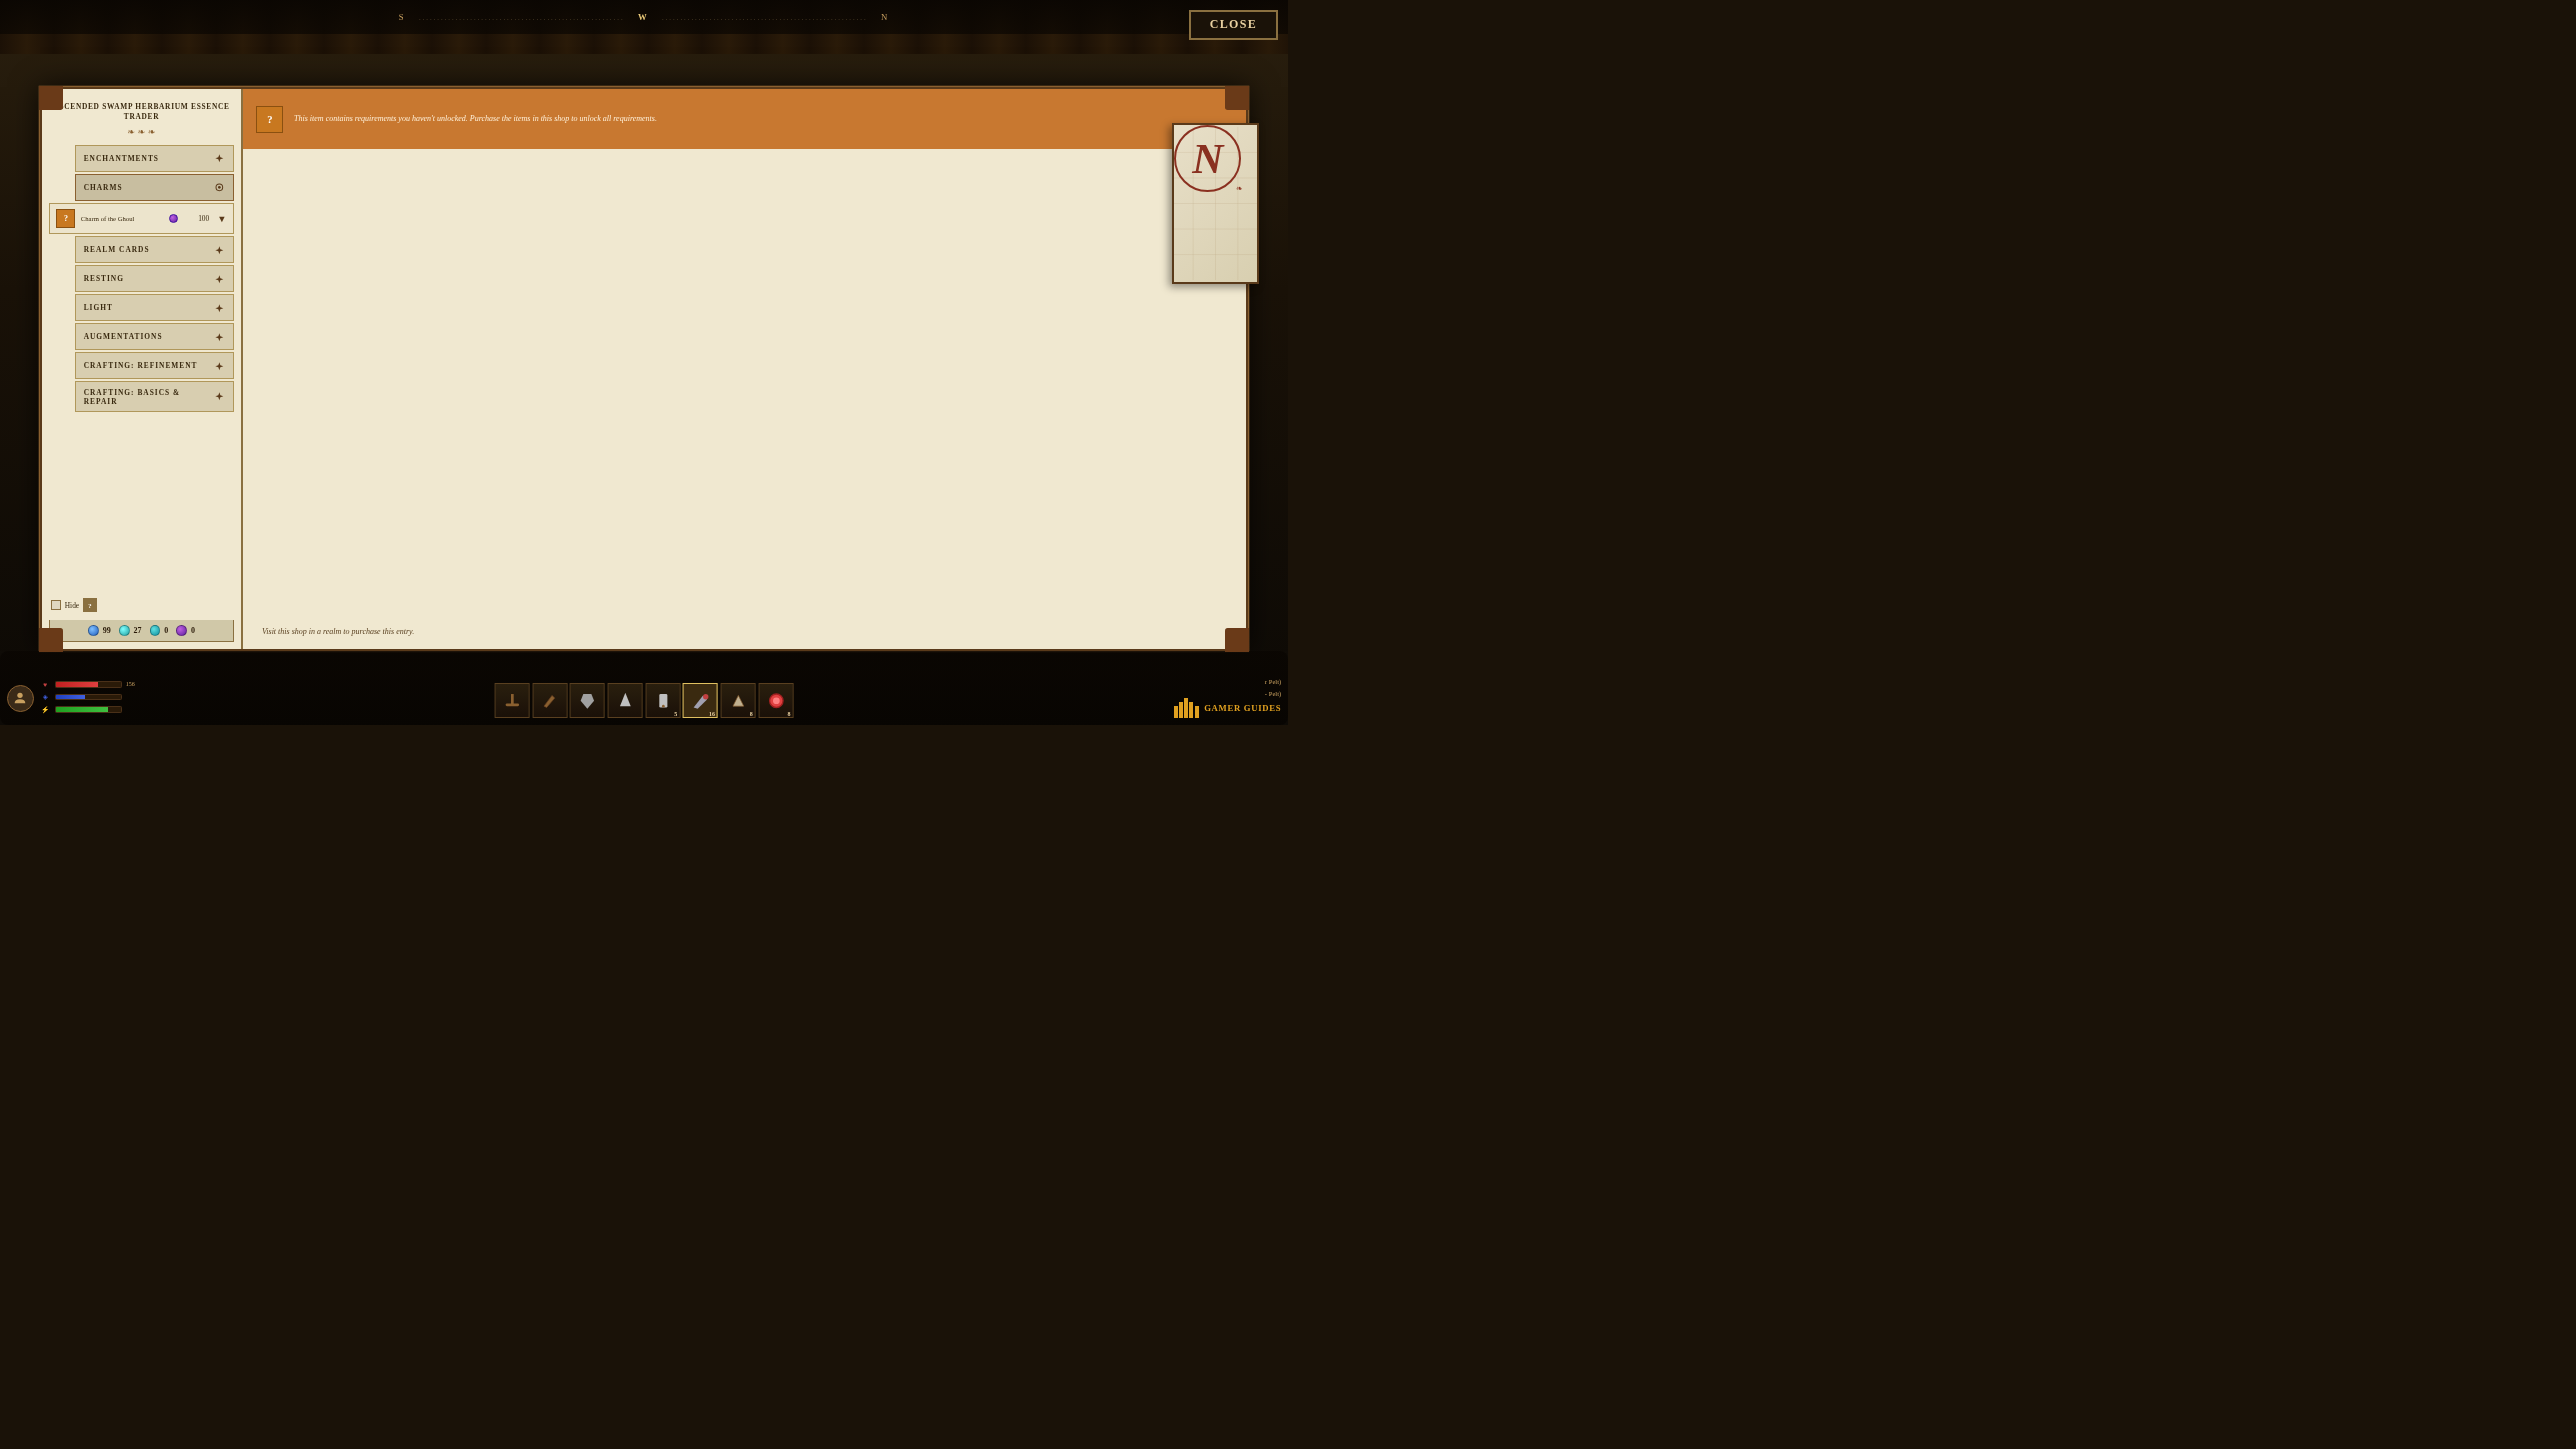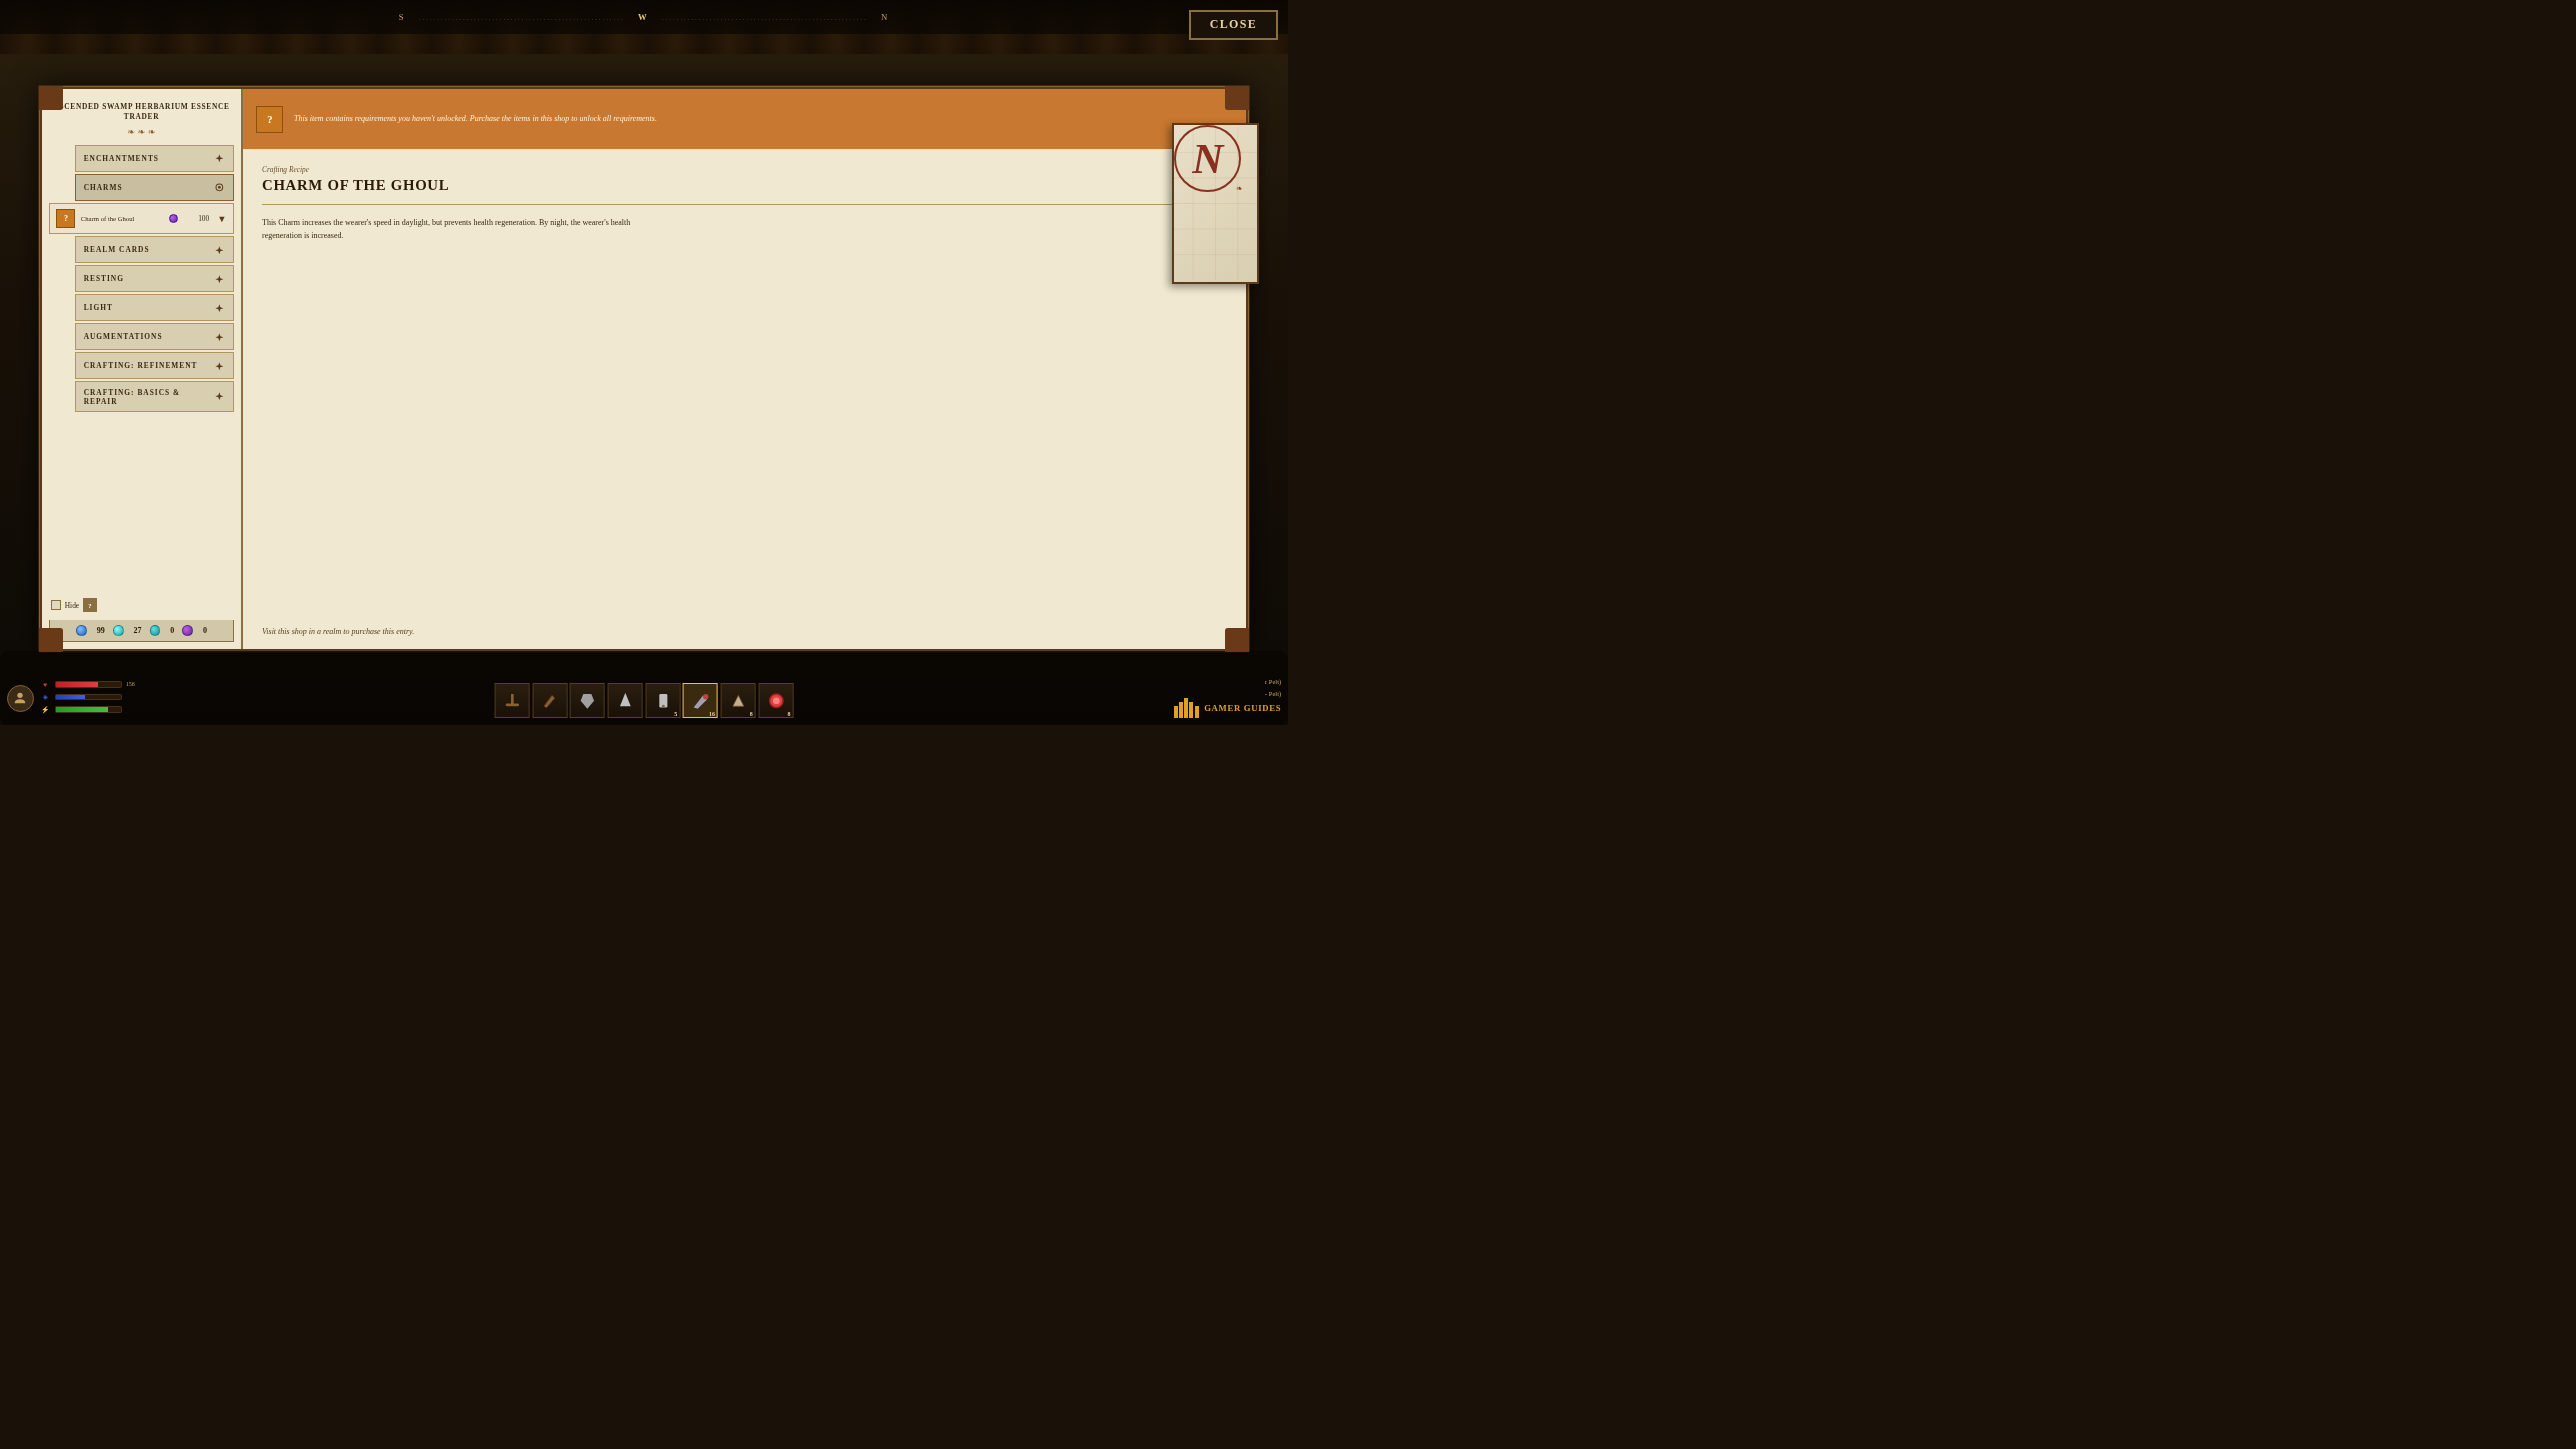--- a/index.html
+++ b/index.html
@@ -261,21 +261,21 @@
       display: flex;
       align-items: center;
       gap: 8px;
       justify-content: center;
       margin-top: 2.7px;
     }
 
     .currency-item {
       display: flex;
       align-items: center;
-      gap: 10px;
+      gap: 4px;
     }
 
     .curr-gem {
       width: 10.7px;
       height: 10.7px;
       border-radius: 50%;
       border: 1.3px solid rgba(0,0,0,0.3);
     }
 
     .curr-gem-blue { background: radial-gradient(circle at 35% 35%, #80c0ff, #2060c0); }
@@ -722,26 +722,20 @@
     </div>
   </div>
 
   <div class="right-panel">
 
     <div class="warning-banner">
       <div class="warning-icon-box">?</div>
       <p class="warning-text">This item contains requirements you haven't unlocked. Purchase the items in this shop to unlock all requirements.</p>
     </div>
 
-    <div class="item-detail">
-      <div class="crafting-label">Crafting Recipe</div>
-      <div class="item-title">CHARM OF THE GHOUL</div>
-      <div class="item-separator"></div>
-      <p class="item-description">This Charm increases the wearer's speed in daylight, but prevents health regeneration. By night, the wearer's health regeneration is increased.</p>
-    </div>
 
     <div class="visit-text">Visit this shop in a realm to purchase this entry.</div>
 
     <div class="book-card">
       <div style="position:relative; width:100%; height:100%; background: linear-gradient(135deg, #e8dfc8 0%, #d8cfb0 100%);">
 
         <svg style="position:absolute;inset:0;width:100%;height:100%;opacity:0.3" viewBox="0 0 130 240">
           <line x1="0" y1="40" x2="130" y2="40" stroke="#8a6030" stroke-width="0.5"></line>
           <line x1="0" y1="80" x2="130" y2="80" stroke="#8a6030" stroke-width="0.5"></line>
           <line x1="0" y1="120" x2="130" y2="120" stroke="#8a6030" stroke-width="0.5"></line>

